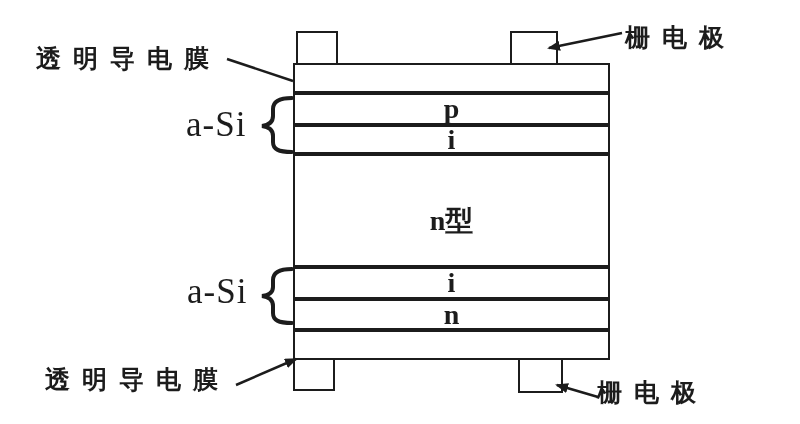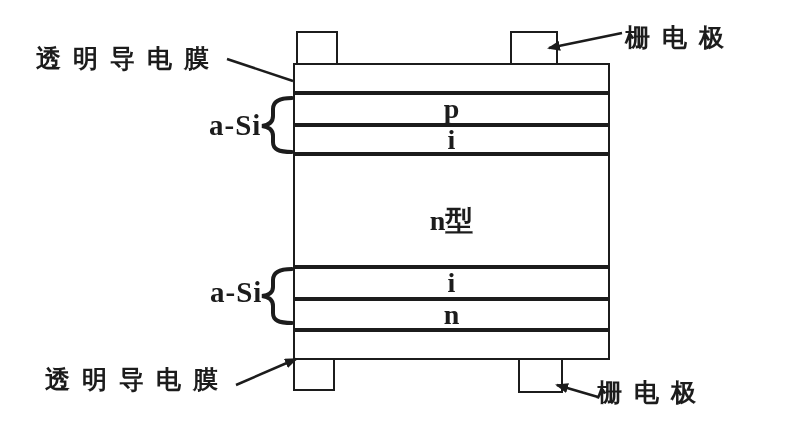--- a/index.html
+++ b/index.html
@@ -41,21 +41,21 @@
   #electrode-bottom-right { left:518px; top:360px; width:45px; height:33px; }
   
   .cjk-label {
     position:absolute; white-space:nowrap;
     font-family:"Liberation Sans", sans-serif;
     font-weight:700; font-size:25px; line-height:27px; letter-spacing:12px;
   }
   .latin-label {
     position:absolute; white-space:nowrap;
     font-family:"Liberation Serif", serif;
-    font-weight:700; font-size:29px; line-height:30px; letter-spacing:1px;margin-left:23px;
+    font-weight:400; font-size:35px; line-height:30px; letter-spacing:1px;
   }
   #label-tco-top     { left:36px;  top:45px; }
   #label-grid-top    { left:625px; top:24px; }
   #label-tco-bottom  { left:45px;  top:366px; }
   #label-grid-bottom { left:597px; top:379px; }
   #label-asi-top     { left:186px; top:110px; }
   #label-asi-bottom  { left:187px; top:277px; }
   
   .overlay { position:absolute; left:0; top:0; pointer-events:none; }
   .overlay line  { stroke:var(--line,#1c1c1c); stroke-width:2.5; }

